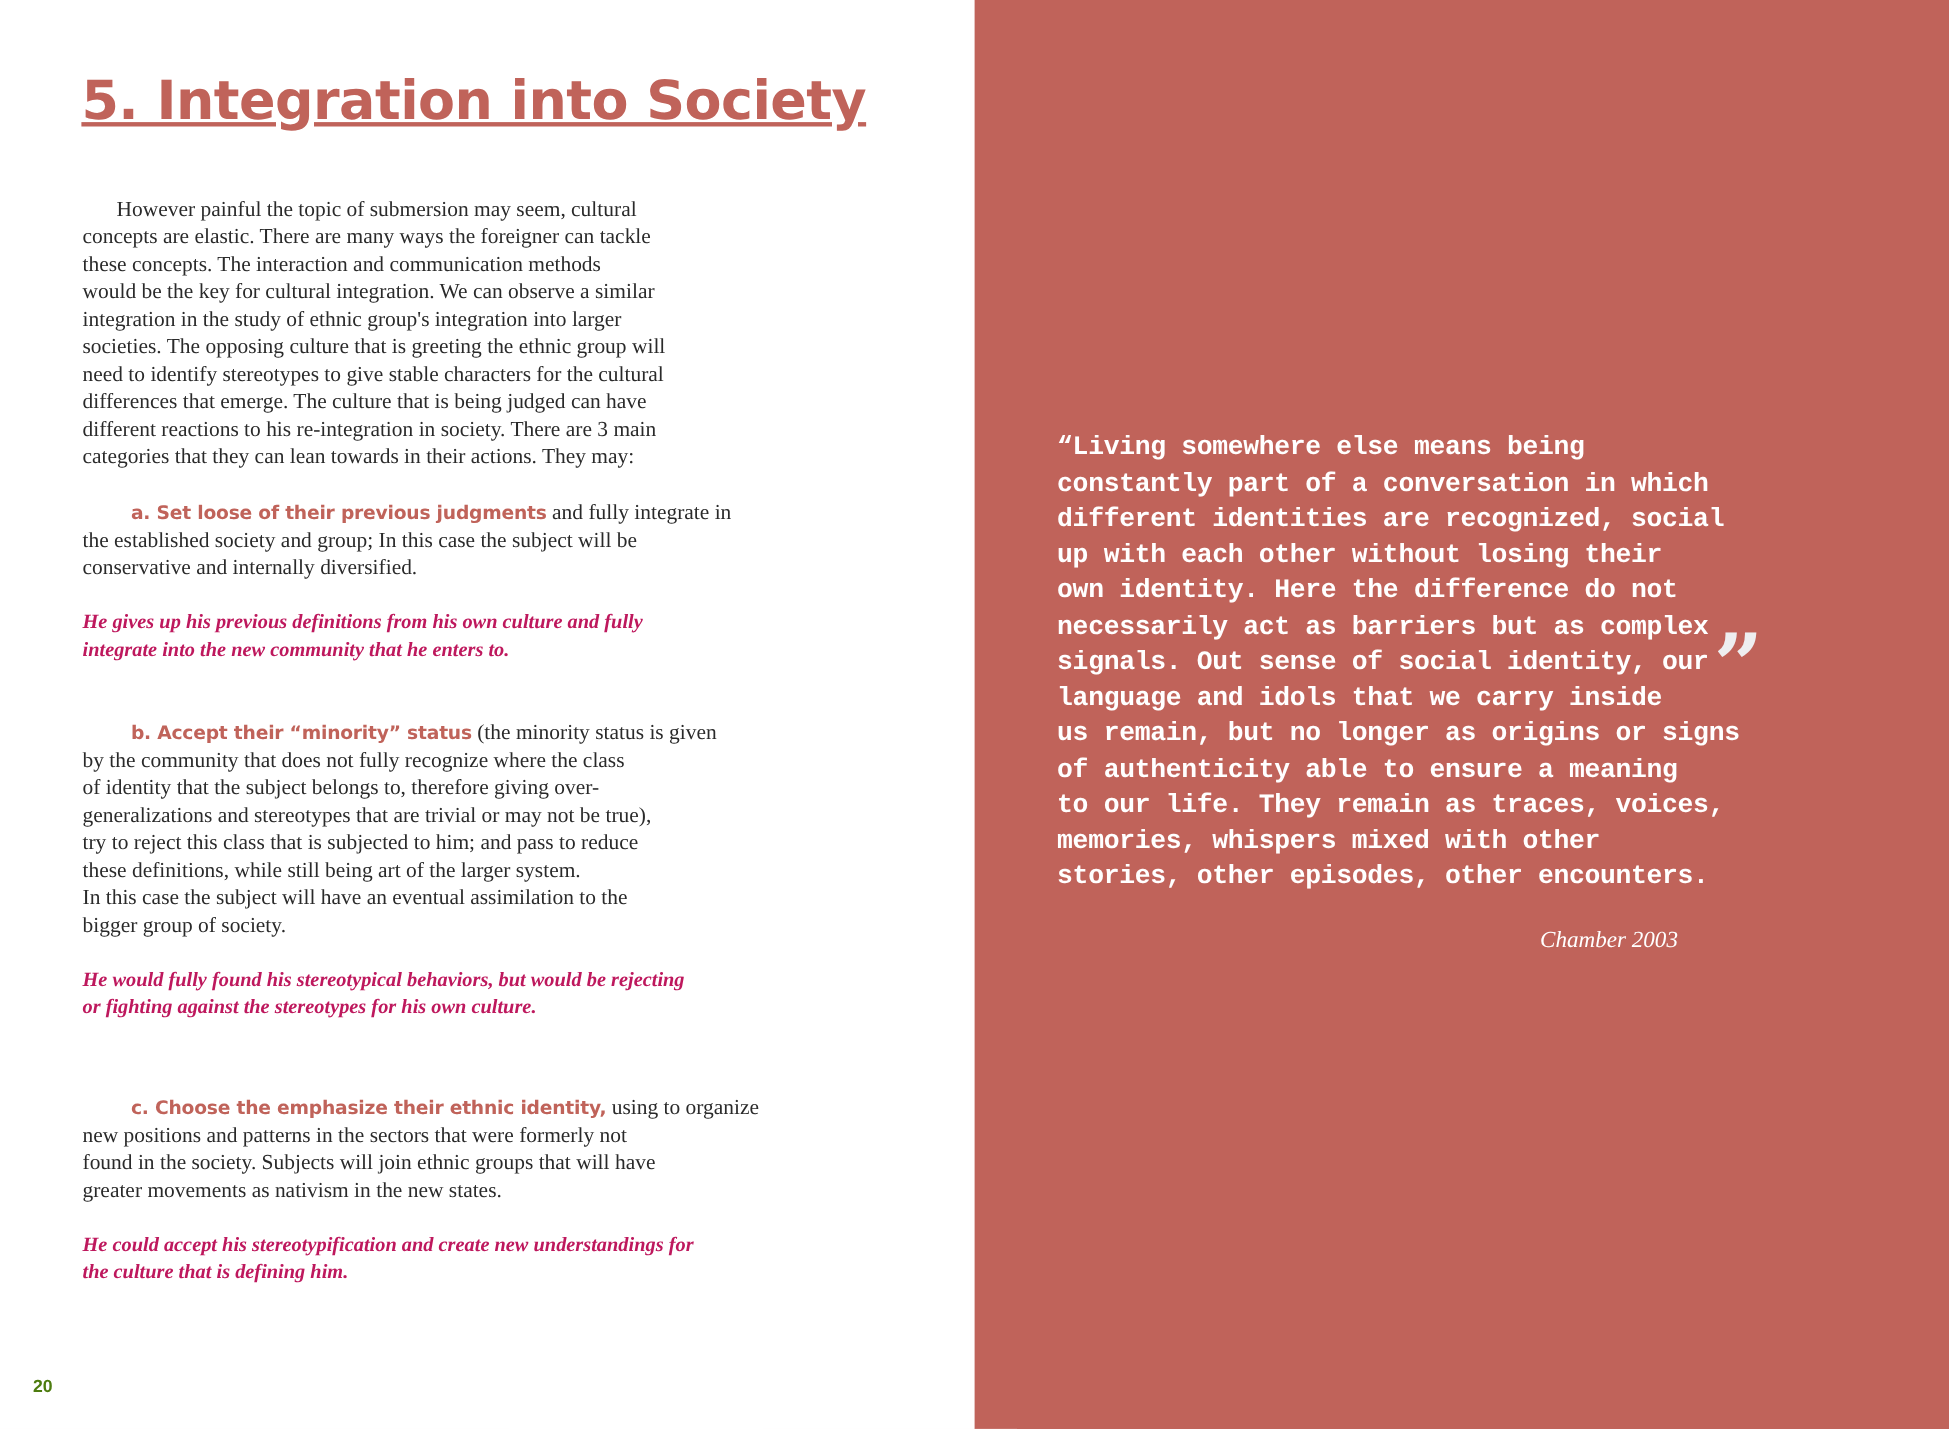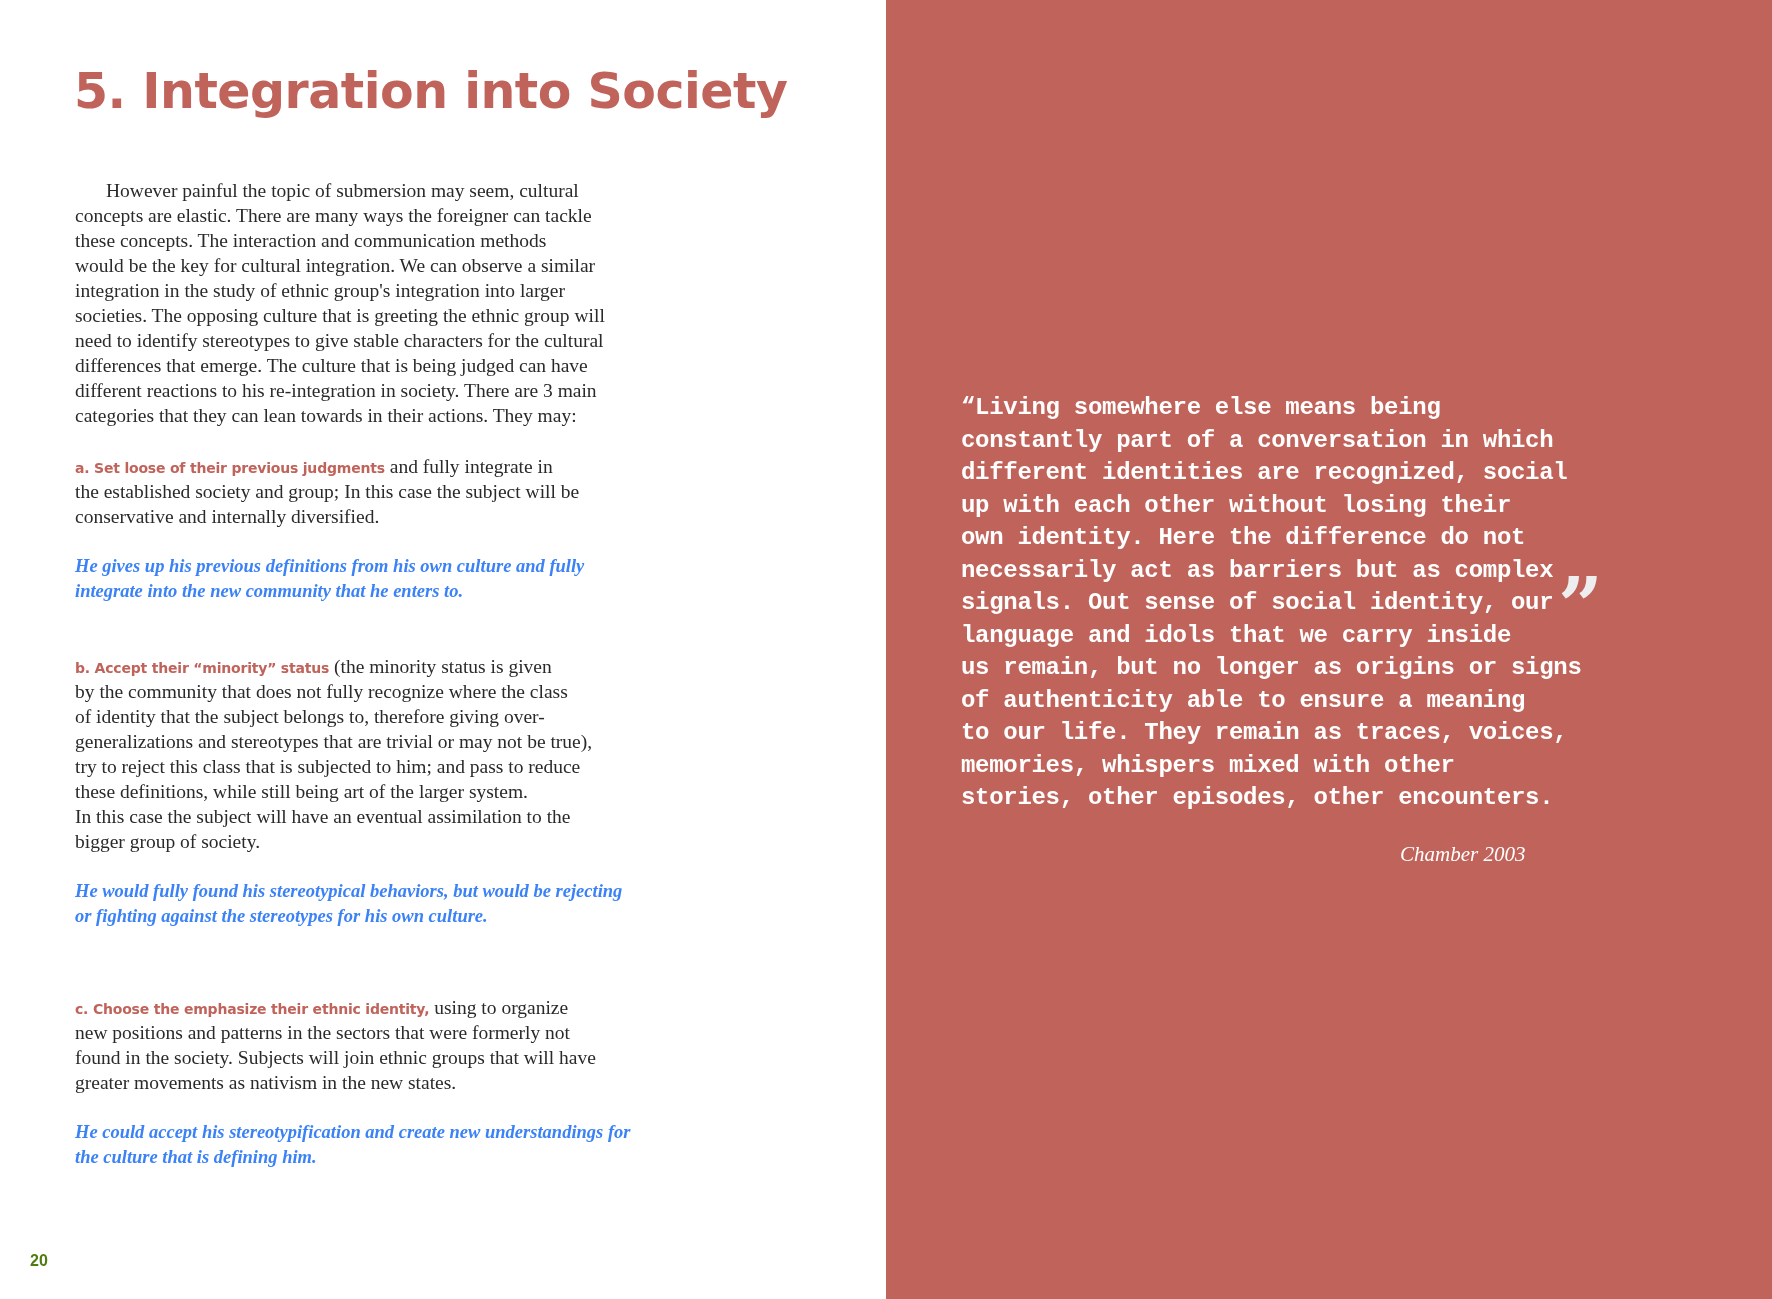--- a/index.html
+++ b/index.html
@@ -1,23 +1,23 @@
 <!DOCTYPE html>
 <html><head>
 <meta charset="utf-8">
 <style>
   html, body { margin: 0; padding: 0; }
   body { width: 1772px; height: 1299px; position: relative; overflow: hidden; background: #ffffff; }
   .left-page { position: absolute; left: 0; top: 0; width: 886px; height: 1299px; background: #ffffff; }
   .right-page { position: absolute; left: 886px; top: 0; width: 886px; height: 1299px; background: #C0635A; }
-  .title { position: absolute; left: 74px; top: 62px; margin: 0; font-family: "DejaVu Sans", sans-serif; font-weight: bold; font-size: 49px; letter-spacing: -0.5px; color: #C0635A; white-space: nowrap; line-height: 60px; }
+  .title { position: absolute; left: 74px; top: 62px; margin: 0; font-family: "DejaVu Sans", sans-serif; font-weight: bold; font-size: 49px; letter-spacing: -0.5px; color: #C0635A; white-space: nowrap; line-height: 60px; text-decoration: underline; }
   .line { position: absolute; left: 75px; white-space: nowrap; font-family: "Liberation Serif", serif; font-size: 19.5px; color: #2a2a2a; line-height: 25px; height: 25px; }
   .indent { left: 106px; }
-  .heading { font-family: "DejaVu Sans", sans-serif; font-weight: bold; font-size: 14px; color: #C0635A; letter-spacing: -0.2px; }
-  .italic { font-family: "Liberation Serif", serif; font-style: italic; font-weight: bold; font-size: 18.5px; color: #3b82f6; }
+  .heading { font-family: "DejaVu Sans", sans-serif; font-weight: bold; font-size: 17px; color: #C0635A; letter-spacing: -0.2px; margin-left: 44px; }
+  .italic { font-family: "Liberation Serif", serif; font-style: italic; font-weight: bold; font-size: 18.5px; color: #be185d; }
   .page-number { position: absolute; left: 30px; top: 1252px; font-family: "Liberation Sans", sans-serif; font-weight: bold; font-size: 16px; color: #4d7c0f; }
   .quote-line { position: absolute; left: 961px; white-space: nowrap; font-family: Liberation Mono, monospace; font-weight: bold; font-size: 24px; letter-spacing: -0.3px; color: #ffffff; line-height: 32px; height: 32px; }
   .close-quote { position: absolute; left: 1558px; top: 566px; font-family: "DejaVu Serif", serif; font-weight: bold; font-size: 78px; line-height: 80px; color: #EEEEF0; }
   .attribution { position: absolute; left: 1400px; top: 842px; font-family: "Liberation Serif", serif; font-style: italic; font-size: 21px; color: #ffffff; white-space: nowrap; }
 </style>
 </head>
 <body>
 
 <div class="left-page">
   <h1 class="title">5. Integration into Society</h1>

